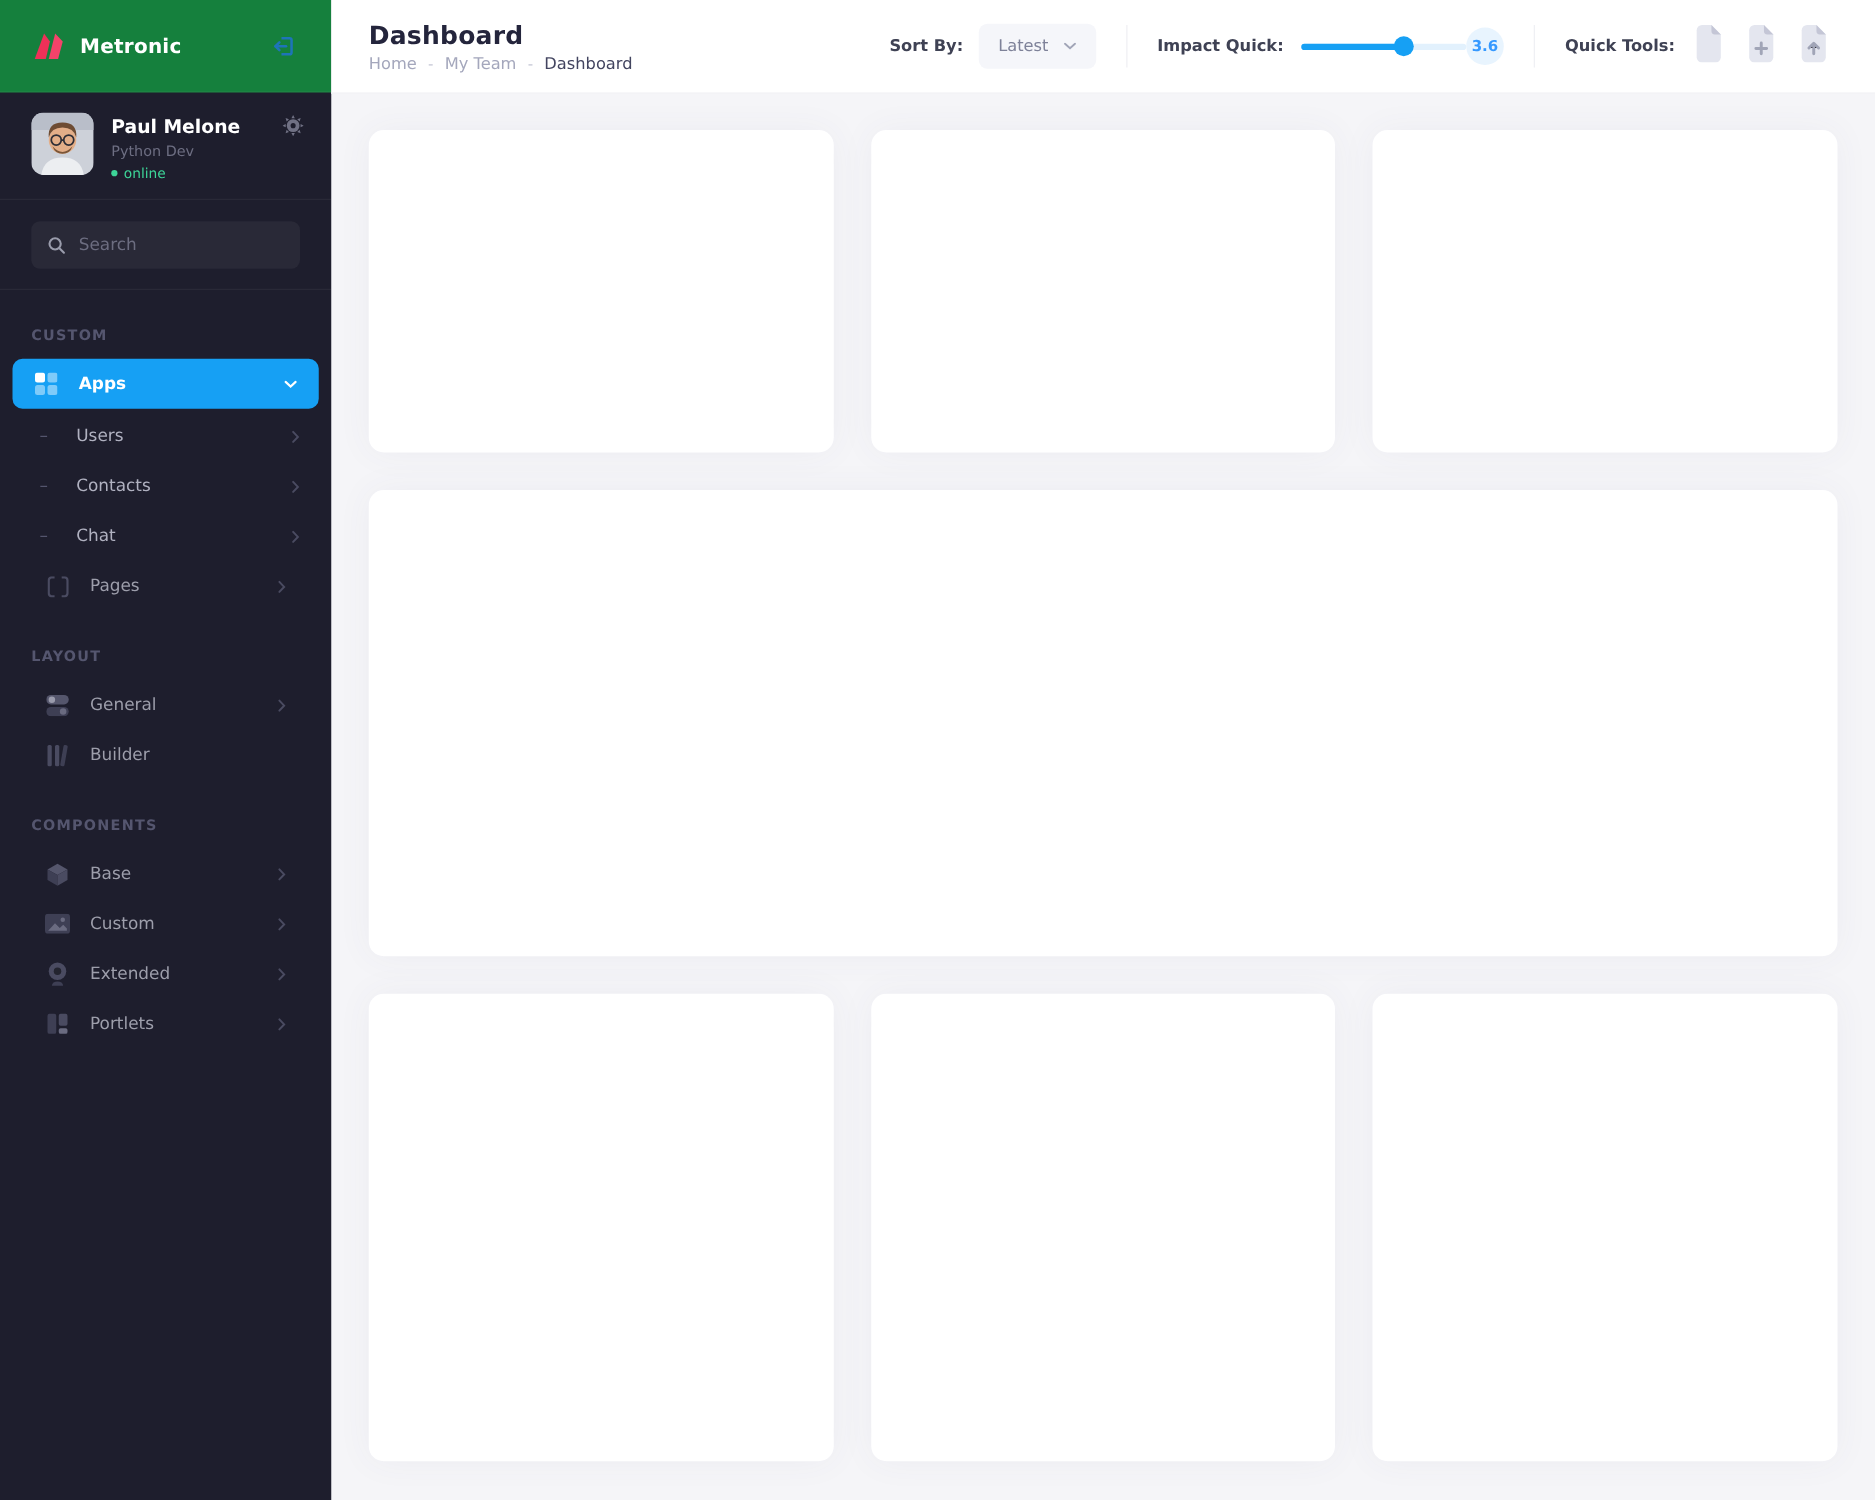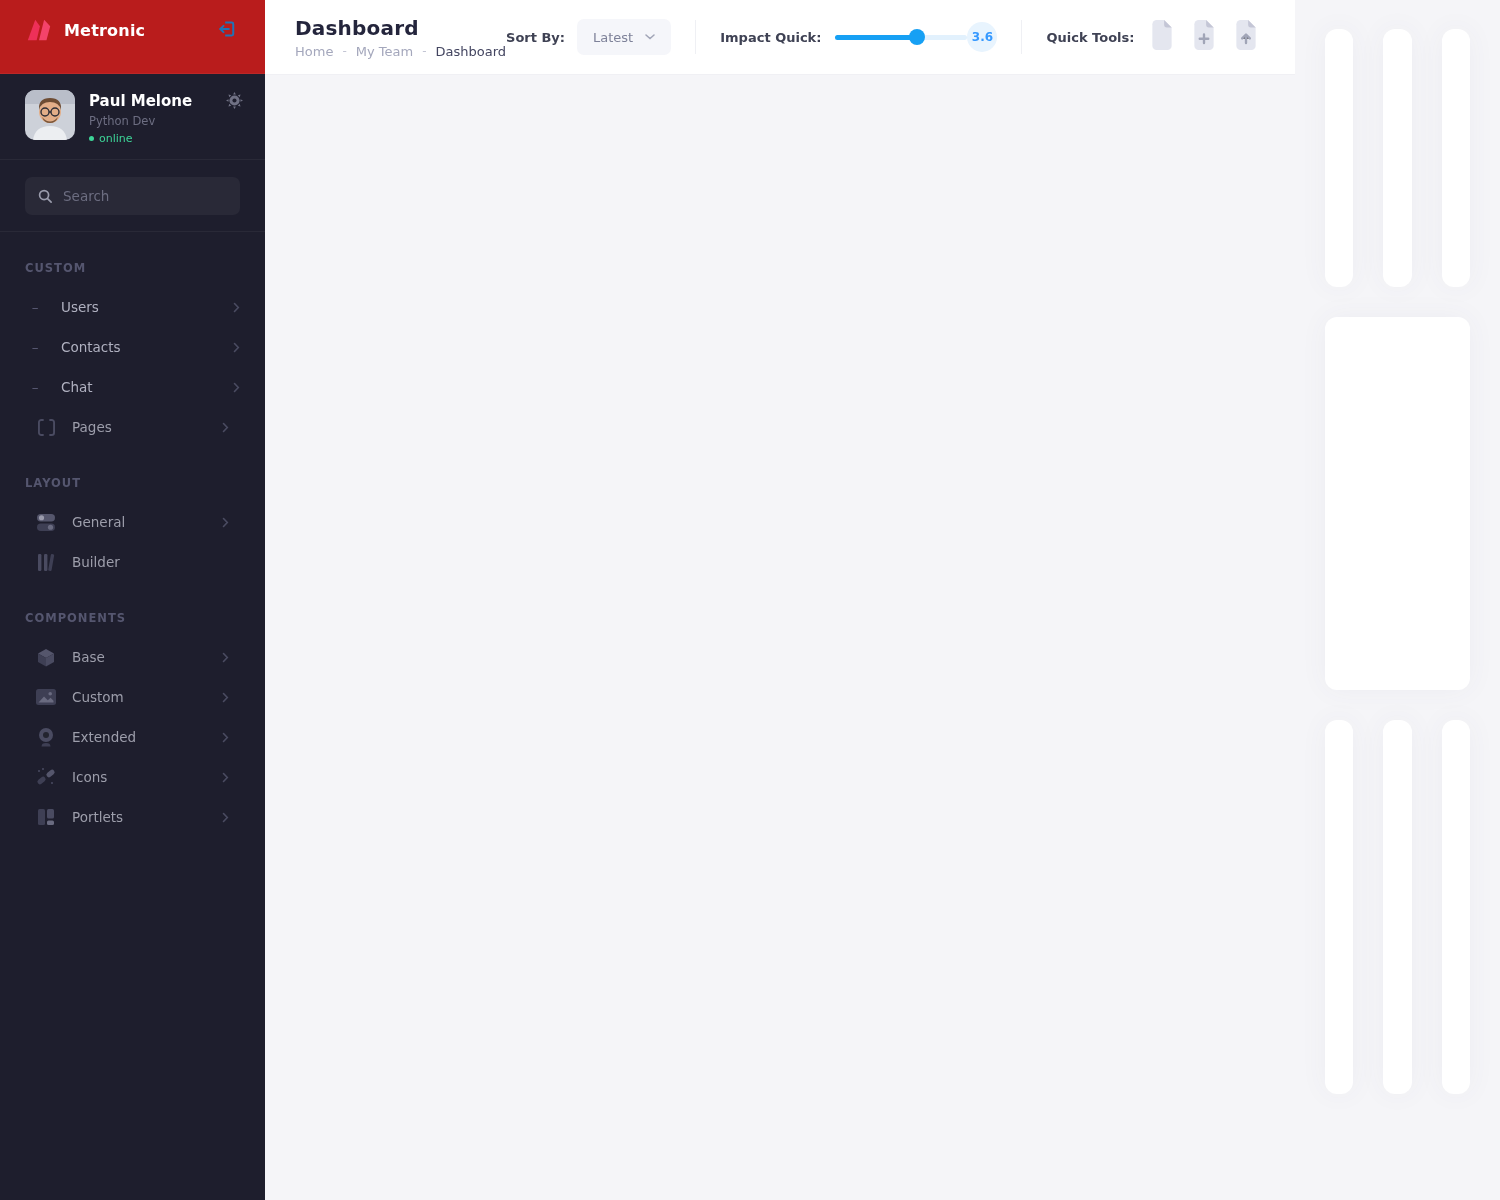--- a/index.html
+++ b/index.html
@@ -1,22 +1,22 @@
 <!DOCTYPE html>
 <html><head>
 <meta charset="utf-8">
 <style>
   * { margin:0; padding:0; box-sizing:border-box; }
   html,body { width:1500px; height:1200px; overflow:hidden; }
   body { font-family:"DejaVu Sans","Liberation Sans",sans-serif; display:flex; background:#f5f5f8; }
 
   
   .sidebar { width:265px; flex-shrink:0; background:#1e1e2d; display:flex; flex-direction:column; }
-  .logo-row { height:74px; flex-shrink:0; display:flex; align-items:flex-start; justify-content:space-between;
-              padding:16px 25px; background:#b91c1c; border-bottom:1px solid rgba(255,255,255,0.05); }
+  .logo-row { height:74px; flex-shrink:0; display:flex; align-items:center; justify-content:space-between;
+              padding:0 25px; background:#15803d; border-bottom:1px solid rgba(255,255,255,0.05); }
   .brand { display:flex; align-items:center; gap:11px; }
   .brand-name { color:#ffffff; font-size:16px; font-weight:bold; letter-spacing:.2px; }
   .collapse-btn { background:none; border:none; cursor:pointer; padding:2px; display:flex; }
 
   .profile-row { flex-shrink:0; display:flex; gap:14px; padding:16px 25px 14px;
                  border-bottom:1px solid rgba(255,255,255,0.05); position:relative; }
   .avatar { width:50px; height:50px; border-radius:10px; overflow:hidden; flex-shrink:0; }
   .profile-info { padding-top:2px; }
   .profile-name { color:#ffffff; font-size:15px; font-weight:bold; }
   .profile-role { color:#6d6e82; font-size:11.5px; margin-top:4px; }
@@ -39,21 +39,21 @@
   .nav-item .nav-ico { width:20px; display:flex; justify-content:center; flex-shrink:0; }
   .nav-item .chev { margin-left:auto; display:flex; }
   .nav-item.active { background:#16a0f4; border-radius:8px; margin:0 10px 2px; padding:0 17px;
                      color:#ffffff; font-weight:bold; }
   .nav-sub { height:40px; display:flex; align-items:center; gap:16px; padding:0 25px;
              color:#b0b1c0; font-size:13.5px; cursor:pointer; }
   .nav-sub .dash { width:20px; text-align:center; color:#565770; flex-shrink:0; }
   .nav-sub .chev { margin-left:auto; display:flex; }
 
   
-  .main { flex:1; min-width:0; display:flex; flex-direction:row; }
+  .main { flex:1; min-width:0; display:flex; flex-direction:column; }
   .topbar { height:75px; flex-shrink:0; background:#ffffff; border-bottom:1px solid #f0f0f4;
             display:flex; align-items:center; justify-content:space-between; padding:0 30px; }
   .title-block { }
   .page-title { font-size:20px; font-weight:bold; color:#24253c; letter-spacing:.2px; }
   .breadcrumb { margin-top:4px; font-size:13px; display:flex; align-items:center; gap:9px; }
   .crumb { color:#a4a7bc; cursor:pointer; }
   .crumb-sep { color:#c3c5d4; font-size:12px; }
   .crumb-current { color:#434560; font-weight:500; }
 
   .toolbar { display:flex; align-items:center; }
@@ -150,20 +150,36 @@
         </svg>
       </span>
       <input type="text" placeholder="Search" style="">
     </div>
   </div>
 
   <nav class="nav">
 
     <div class="section-title">CUSTOM</div>
 
+    <div class="nav-item active">
+      <span class="nav-ico">
+        <svg width="18" height="18" viewBox="0 0 18 18">
+          <rect x="0" y="0" width="8" height="8" rx="2" fill="#ffffff"></rect>
+          <rect x="10" y="0" width="8" height="8" rx="2" fill="rgba(255,255,255,0.45)"></rect>
+          <rect x="0" y="10" width="8" height="8" rx="2" fill="rgba(255,255,255,0.45)"></rect>
+          <rect x="10" y="10" width="8" height="8" rx="2" fill="rgba(255,255,255,0.45)"></rect>
+        </svg>
+      </span>
+      <span>Apps</span>
+      <span class="chev">
+        <svg width="11" height="7" viewBox="0 0 11 7" fill="none" stroke="#ffffff" stroke-width="1.7" stroke-linecap="round">
+          <path d="M1.5 1.5 L5.5 5.2 L9.5 1.5"></path>
+        </svg>
+      </span>
+    </div>
 
     <div class="nav-sub">
       <span class="dash">–</span>
       <span>Users</span>
       <span class="chev">
         <svg width="7" height="11" viewBox="0 0 7 11" fill="none" stroke="#4a4b61" stroke-width="1.6" stroke-linecap="round">
             <path d="M1.5 1.5 L5.3 5.5 L1.5 9.5"></path>
           </svg>
       </span>
     </div>
@@ -277,37 +293,20 @@
         </svg>
       </span>
       <span>Extended</span>
       <span class="chev">
         <svg width="7" height="11" viewBox="0 0 7 11" fill="none" stroke="#4a4b61" stroke-width="1.6" stroke-linecap="round">
             <path d="M1.5 1.5 L5.3 5.5 L1.5 9.5"></path>
           </svg>
       </span>
     </div>
 
-    <div class="nav-item">
-      <span class="nav-ico">
-        <svg width="20" height="20" viewBox="0 0 20 20">
-          <rect x="1" y="11" width="9" height="5" rx="2.5" fill="#3e3f54" transform="rotate(-38 5.5 13.5)"></rect>
-          <rect x="10" y="4" width="9" height="5" rx="2.5" fill="#55566c" transform="rotate(-38 14.5 6.5)"></rect>
-          <rect x="2" y="3" width="2" height="2" fill="#3e3f54"></rect>
-          <rect x="6" y="1" width="2" height="2" fill="#3e3f54"></rect>
-          <rect x="15" y="15" width="2" height="2" fill="#3e3f54"></rect>
-        </svg>
-      </span>
-      <span>Icons</span>
-      <span class="chev">
-        <svg width="7" height="11" viewBox="0 0 7 11" fill="none" stroke="#4a4b61" stroke-width="1.6" stroke-linecap="round">
-            <path d="M1.5 1.5 L5.3 5.5 L1.5 9.5"></path>
-          </svg>
-      </span>
-    </div>
 
     <div class="nav-item">
       <span class="nav-ico">
         <svg width="18" height="18" viewBox="0 0 18 18">
           <rect x="1" y="1" width="7" height="16" rx="1.5" fill="#3e3f54"></rect>
           <rect x="10" y="1" width="7" height="9.5" rx="1.5" fill="#4a4b61"></rect>
           <rect x="10" y="12.5" width="7" height="4.5" rx="1.5" fill="#6a6b80"></rect>
         </svg>
       </span>
       <span>Portlets</span>

